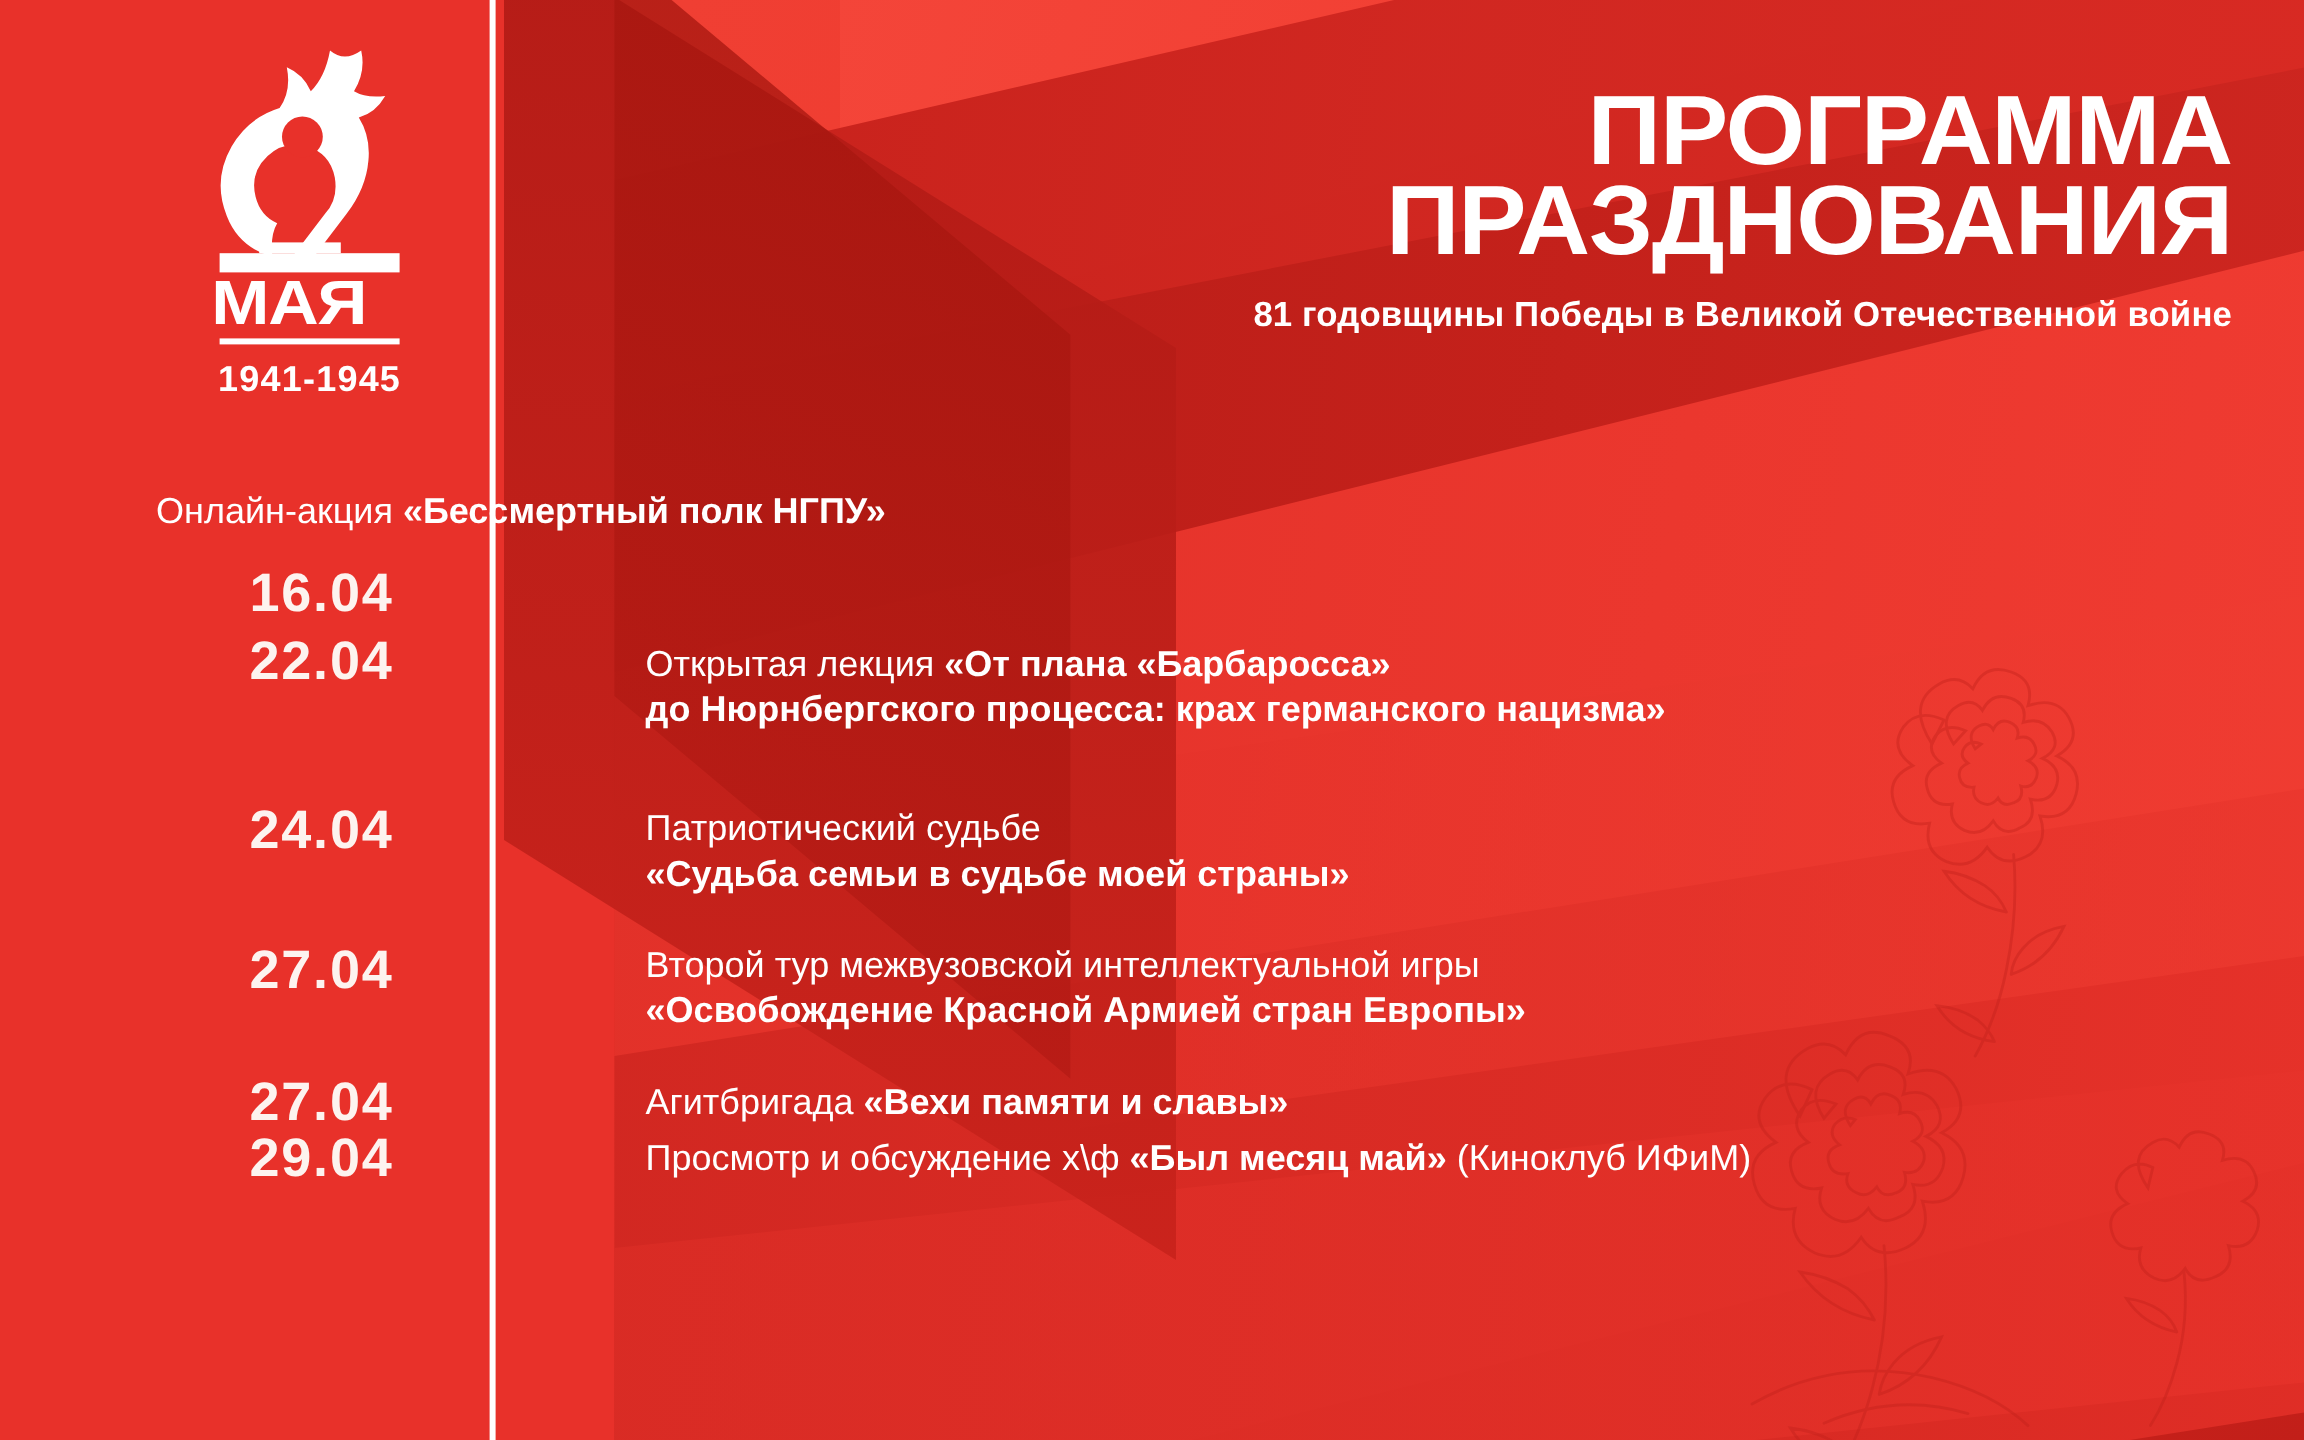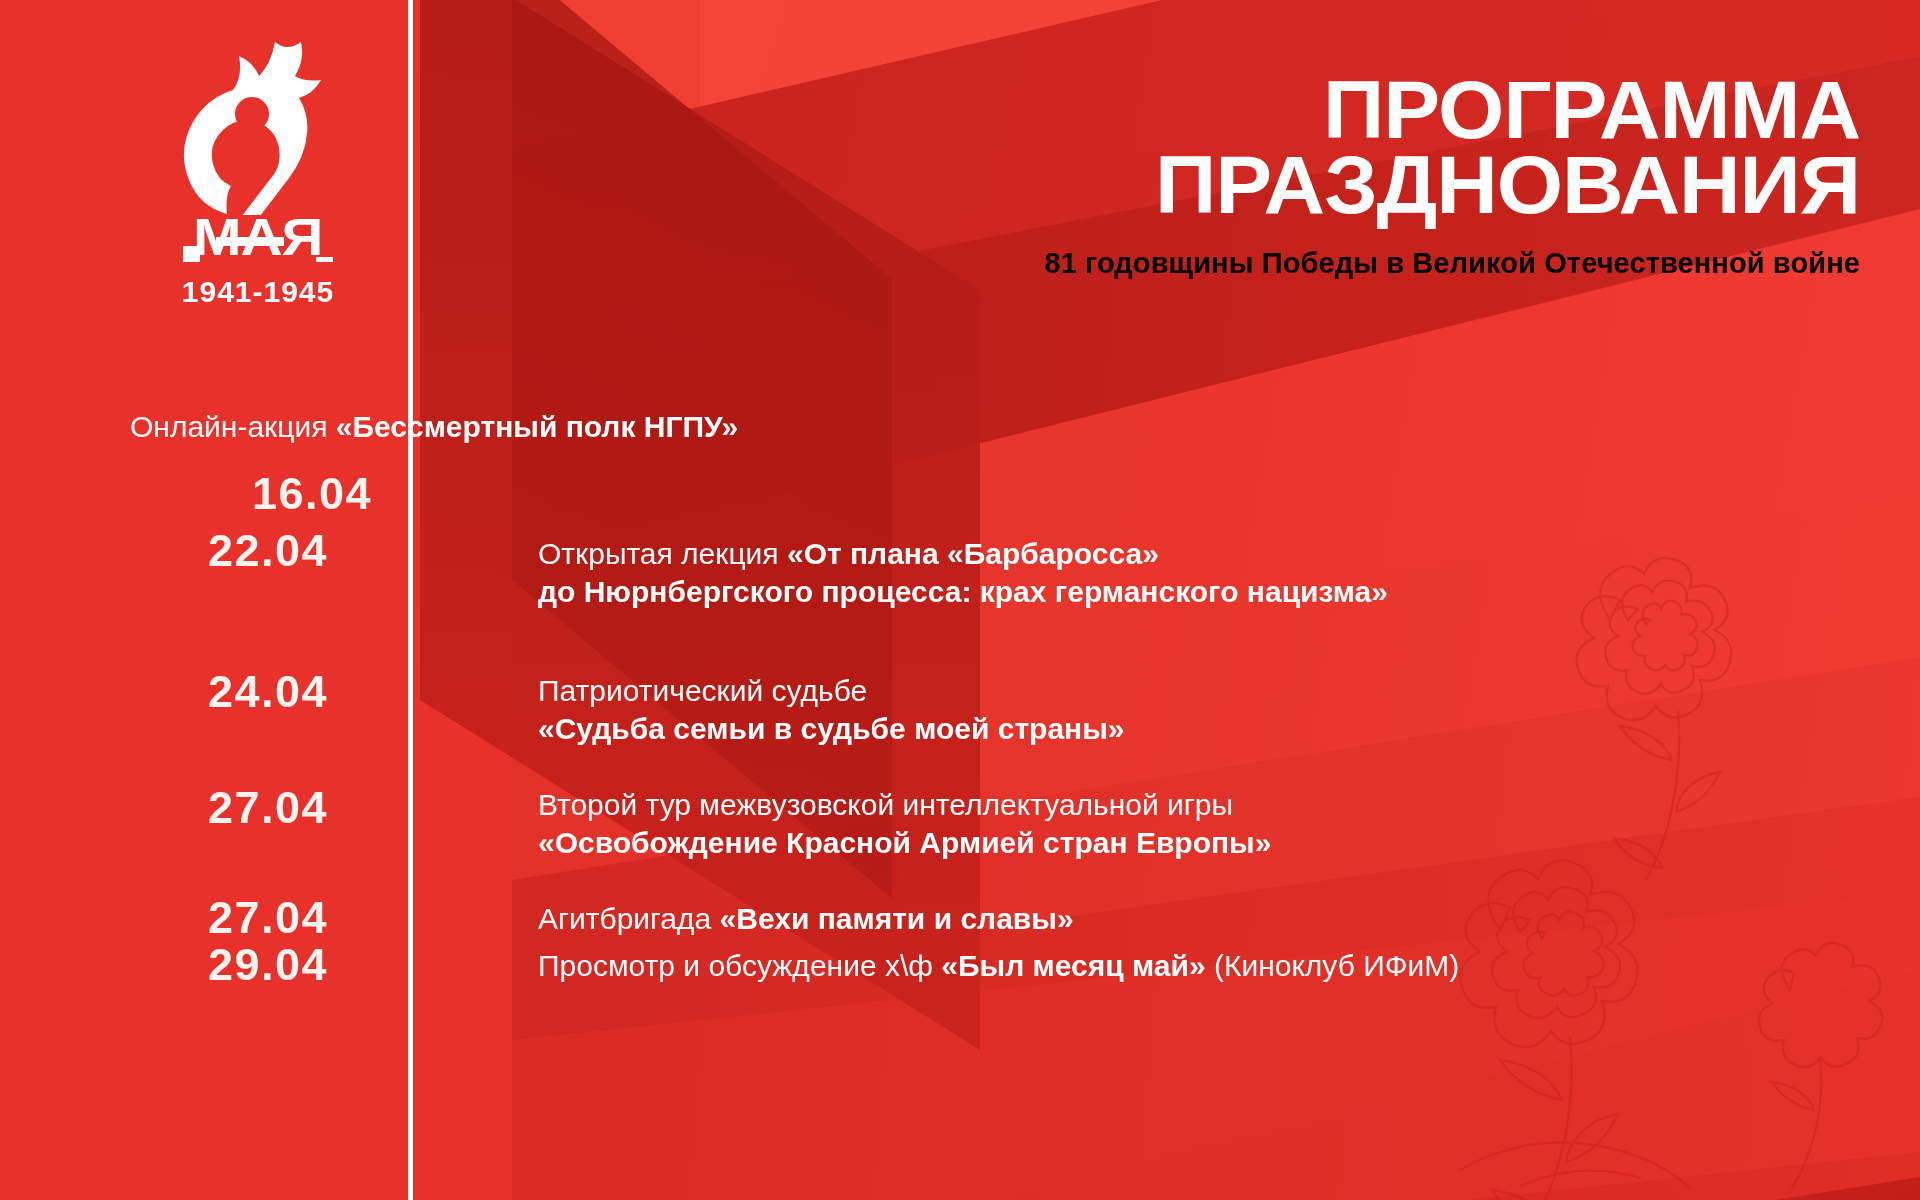--- a/index.html
+++ b/index.html
@@ -67,21 +67,21 @@
   }
 
   
   .logo{
     position:absolute;left:108px;top:40px;width:300px;
     display:flex;flex-direction:column;align-items:center;
   }
   .logo-mark{width:160px;height:175px;}
   .logo-maya-wrap{
     width:150px;margin-top:-4px;
-    display:flex;flex-direction:row;align-items:flex-end;
+    display:flex;flex-direction:column;align-items:flex-start;
   }
   .bar-top{
     width:150px;height:16px;background:#fff;position:relative;
   }
   .bar-top::before{
     content:"";position:absolute;left:33px;top:-9px;
     width:68px;height:9px;background:#fff;
   }
   .maya{
     font-size:52px;line-height:.92;font-weight:bold;color:#fff;
@@ -102,21 +102,21 @@
   }
   .title-line{
     color:#ffffff;font-weight:bold;
     font-size:82px;line-height:.92;
     letter-spacing:-1px;
     font-family:"Liberation Sans",sans-serif;
     transform:scaleX(1.04);transform-origin:right center;
     white-space:nowrap;
   }
   .subtitle{
-    margin-top:24px;color:#000000;font-weight:bold;
+    margin-top:24px;color:#ffffff;font-weight:bold;
     font-size:29px;letter-spacing:.1px;white-space:nowrap;
     font-family:"Liberation Sans",sans-serif;
   }
 
   
   .schedule{
     position:absolute;left:0;top:408px;width:1920px;
   }
   .row{
     position:relative;
@@ -136,21 +136,21 @@
     flex:1 1 auto;padding-left:130px;box-sizing:border-box;
     color:#ffffff;font-size:30px;line-height:1.27;
     font-family:"Liberation Sans",sans-serif;
     font-weight:normal;
   }
   .desc-cell b{font-weight:bold;}
   .desc-line{display:block;}
 
   
   .r0{margin-top:0px;}
-  .r1{margin-top:28px;padding-left:44px;}
+  .r1{margin-top:28px;}
   .r2{margin-top:18px;}
   .r3{margin-top:60px;}
   .r4{margin-top:38px;}
   .r5{margin-top:38px;}
   .r6{}
 
   .r0 .date-cell{margin-top:-48px;}
   .r1 .date-cell{margin-top:-4px;}
   .r2 .date-cell{margin-top:-8px;}
   .r3 .date-cell{margin-top:-4px;}

